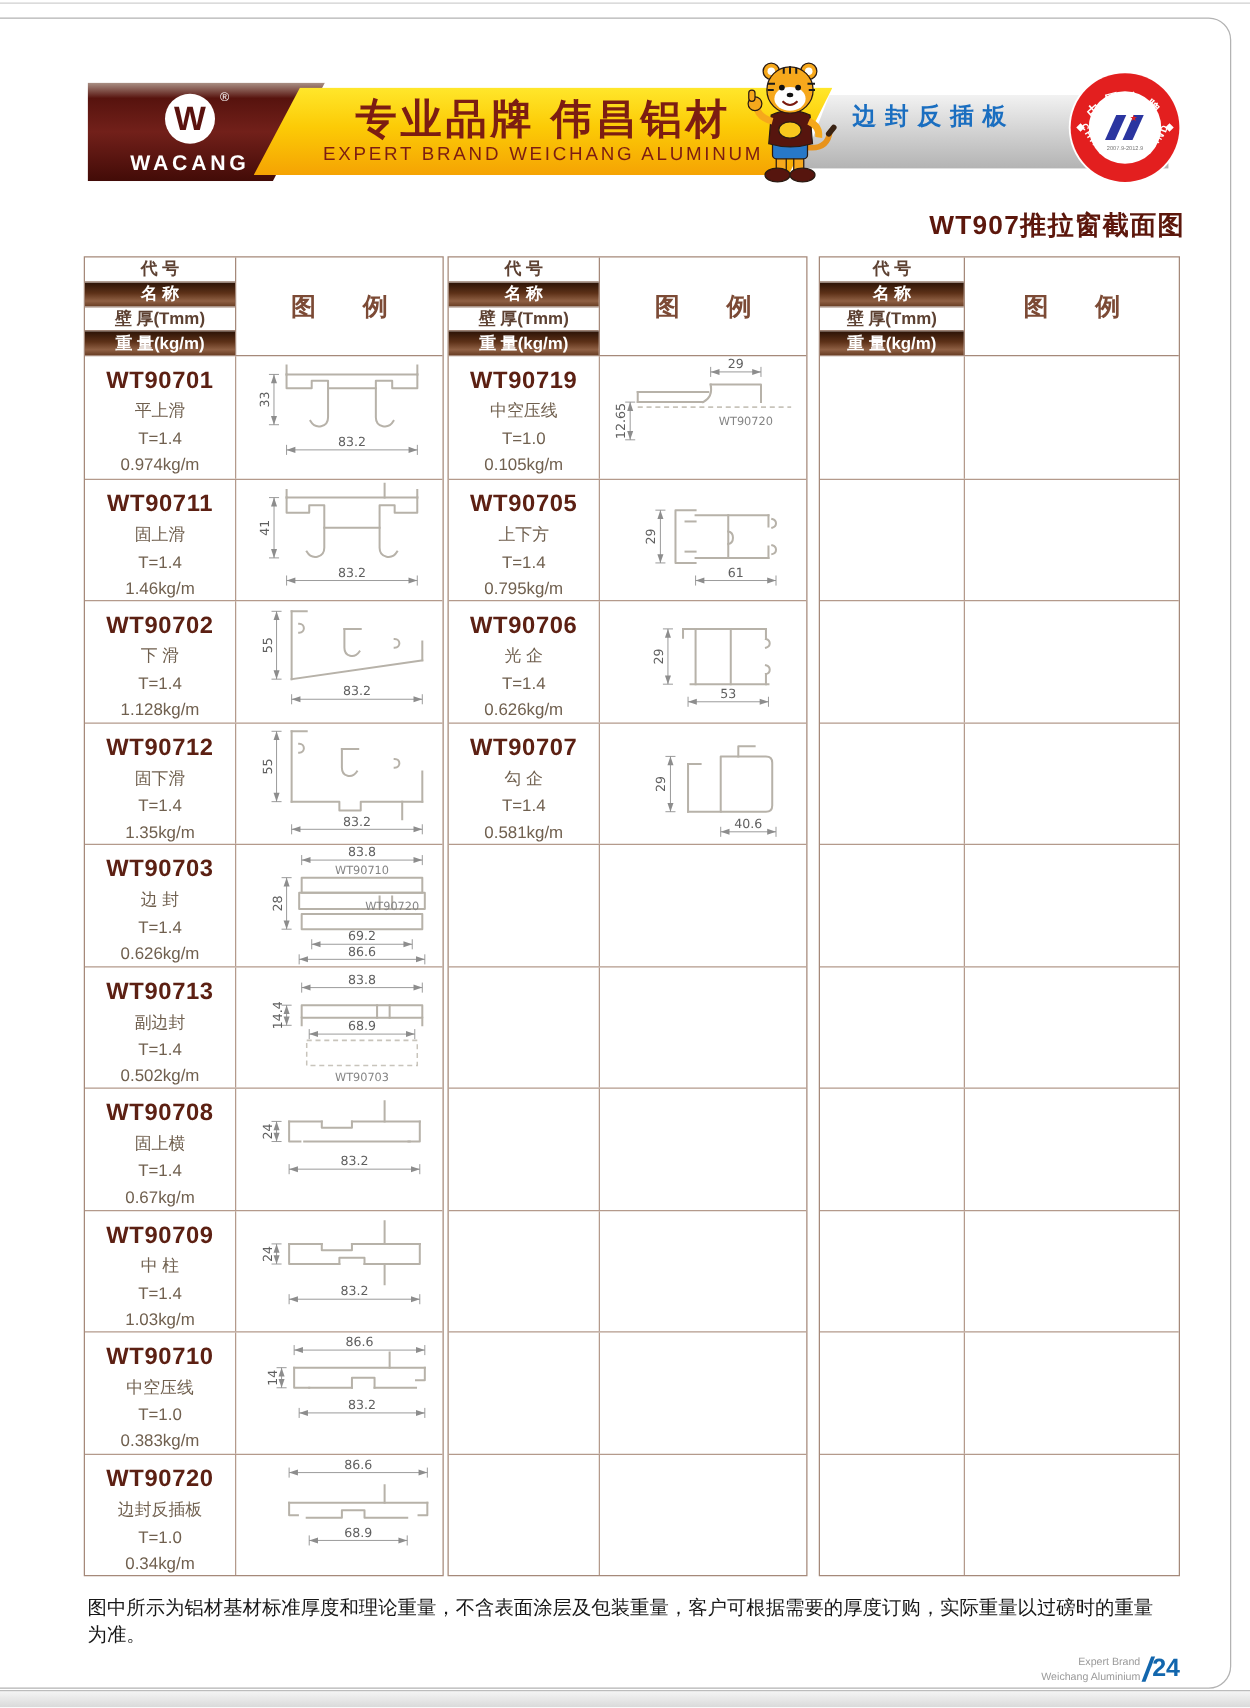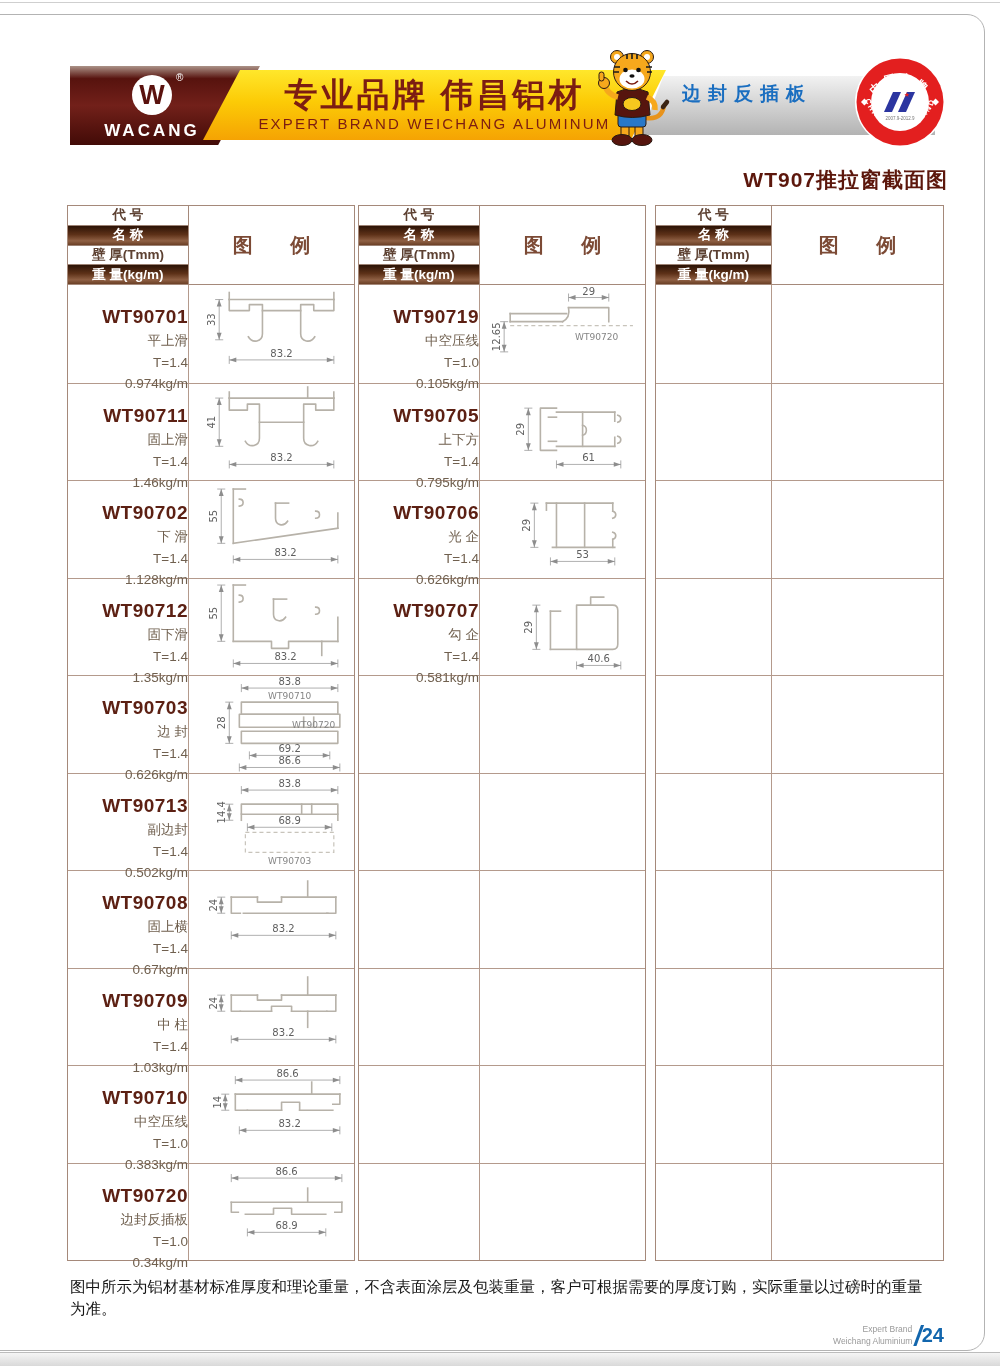--- a/index.html
+++ b/index.html
@@ -41,21 +41,21 @@
   .ghead{display:flex;height:78px;border-bottom:1px solid #a5897a;}
   .hcol{display:flex;flex-direction:column;border-right:1px solid #a5897a;box-sizing:border-box;}
   .hrow{flex:1;display:flex;align-items:center;justify-content:center;
         font-size:13.5px;font-weight:bold;color:#5d4132;white-space:nowrap;}
   .hrow + .hrow{border-top:1px solid #9c8274;}
   .hrow.dark{background:linear-gradient(180deg,#2c1306,#5d3118 45%,#8f6044 78%,#6b4026);color:#fff;}
   .hlegend{flex:1;display:flex;align-items:center;justify-content:center;
         font-size:20px;font-weight:bold;color:#7c4a35;letter-spacing:16px;text-indent:16px;}
   .trow{display:flex;height:97.5px;box-sizing:border-box;}
   .trow + .trow{border-top:1px solid #b49a8c;}
-  .cl{box-sizing:border-box;border-right:1px solid #b49a8c;text-align:right;padding-top:20px;}
+  .cl{box-sizing:border-box;border-right:1px solid #b49a8c;text-align:center;padding-top:8px;}
   .cd{flex:1;position:relative;}
   .cd svg{position:absolute;inset:0;width:100%;height:100%;}
   .code{font-size:19px;font-weight:bold;color:#5c2013;letter-spacing:.5px;line-height:24px;}
   .pname{font-size:13.5px;color:#70604f;line-height:23px;}
   .spec{font-size:13.5px;color:#70604f;line-height:21px;}
 
   
   .pp{stroke:#b7b2a9;stroke-width:1.6;fill:none;stroke-linecap:square;stroke-linejoin:round;}
   .pd{stroke:#c8c4bb;stroke-width:1.2;fill:none;stroke-dasharray:4 3;}
   .dl{stroke:#8d8d8d;stroke-width:.7;}

